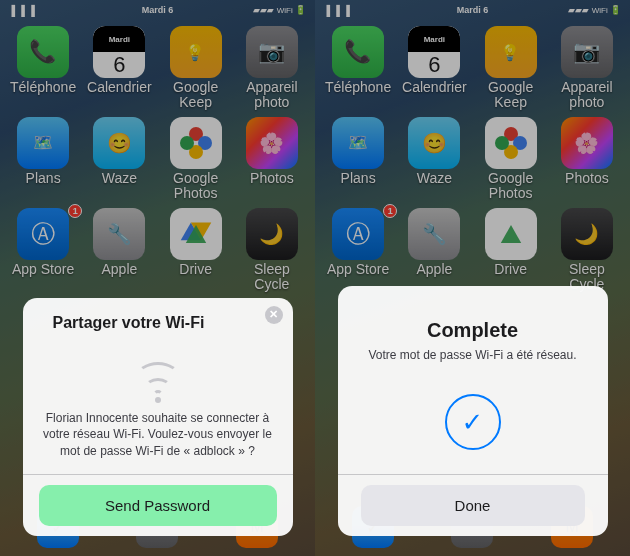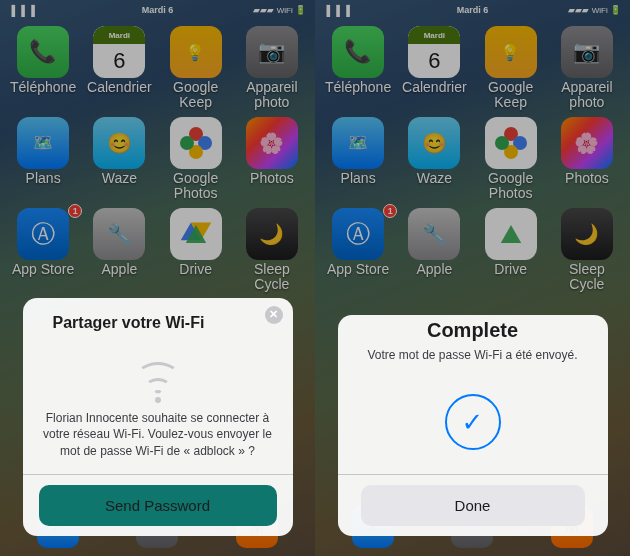--- a/index.html
+++ b/index.html
@@ -131,30 +131,30 @@
     
     .cal-inner {
       display: flex;
       flex-direction: column;
       align-items: center;
       justify-content: center;
       width: 100%;
       height: 100%;
     }
     .cal-top {
-      background: #4d7c0f;
+      background: #000000;
       width: 100%;
       border-radius: 12px 12px 0 0;
       color: white;
       font-size: 8px;
       font-weight: 600;
       text-align: center;
       padding: 2px 0;
       flex-shrink: 0;
-      height: 18px;
+      height: 26px;
       display: flex;
       align-items: center;
       justify-content: center;
     }
     .cal-day {
       font-size: 22px;
       font-weight: 300;
       color: #1c1c1e;
       line-height: 1;
       flex: 1;
@@ -263,21 +263,21 @@
       padding: 0 20px 14px;
       line-height: 1.4;
     }
 
     .dialog-btn-area {
       border-top: 0.5px solid #c6c6c8;
       padding: 10px 16px;
     }
 
     .send-btn {
-      background: #0f766e;
+      background: #86efac;
       border: none;
       border-radius: 10px;
       width: 100%;
       padding: 12px;
       font-size: 15px;
       font-weight: 500;
       color: #1c1c1e;
       cursor: pointer;
       text-align: center;
     }
@@ -287,21 +287,21 @@
       background: rgba(250, 250, 250, 0.97);
       border-radius: 14px;
       width: 270px;
       overflow: hidden;
     }
 
     .complete-title {
       font-size: 20px;
       font-weight: 600;
       text-align: center;
-      padding: 4px 20px 6px;
+      padding: 33px 20px 6px;
       color: #1c1c1e;
     }
 
     .complete-subtitle {
       font-size: 12px;
       color: #3c3c43;
       text-align: center;
       padding: 0 20px 16px;
     }
 
@@ -595,21 +595,21 @@
       <div class="small-icon" style="background:linear-gradient(180deg,#8e8e93,#636366)"></div>
     </div>
     <div class="app-icon-wrap">
       <div class="small-icon" style="background:linear-gradient(180deg,#ff9500,#ff6b00)">M</div>
     </div>
   </div>
 
   <div class="overlay">
     <div class="dialog-complete">
       <div class="complete-title">Complete</div>
-      <div class="complete-subtitle">Votre mot de passe Wi-Fi a été envoyé.</div>
+      <div class="complete-subtitle">Votre mot de passe Wi-Fi a été réseau.</div>
       <div class="checkmark-wrap">
         <div class="checkmark-circle">
           <span class="checkmark">✓</span>
         </div>
       </div>
       <div class="done-btn-area">
         <button class="done-btn">Done</button>
       </div>
     </div>
   </div>

